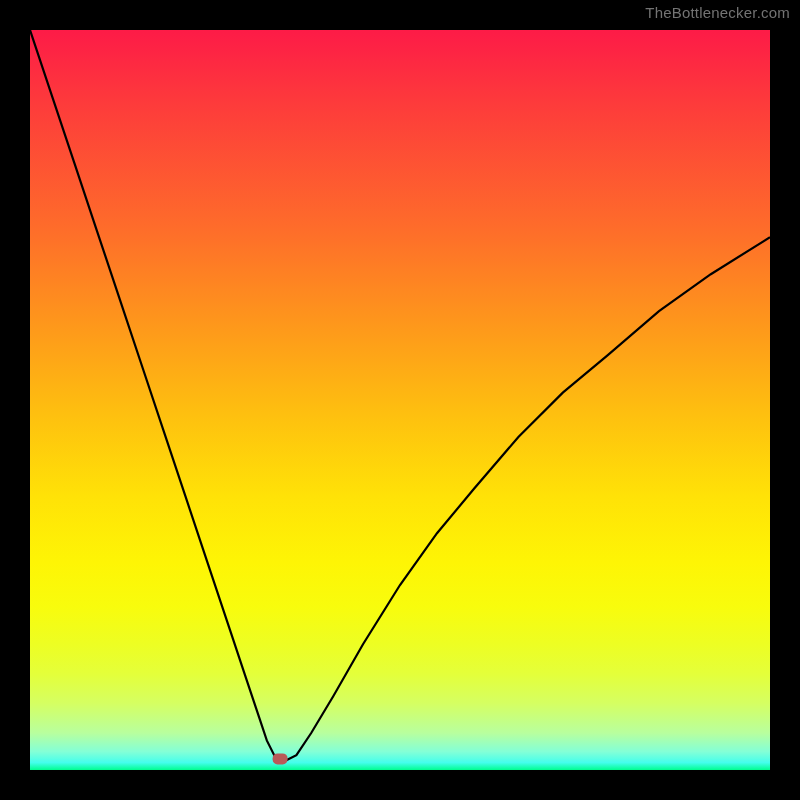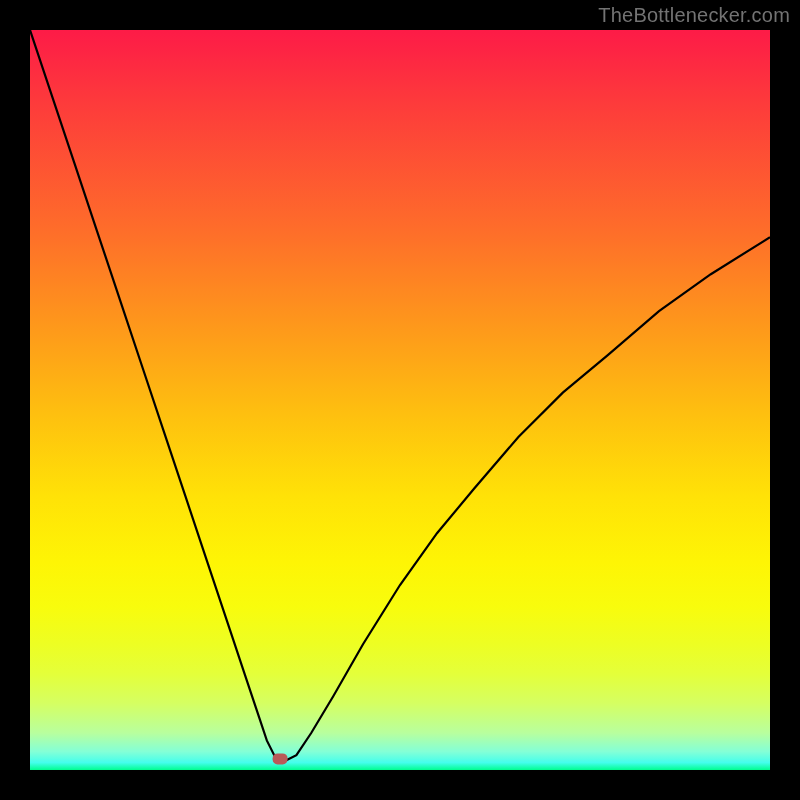--- a/index.html
+++ b/index.html
@@ -17,21 +17,21 @@
     top: 0;
     width: 800px;
     height: 800px;
     background: #000;
   }
   .watermark {
     position: absolute;
     top: 4px;
     right: 10px;
     color: #737373;
-    font-size: 20px;
+    font-size: 15px;
     font-weight: 400;
     letter-spacing: 0.2px;
     margin-left: 16px;
   }
   .plot-area {
     position: absolute;
     left: 30px;
     top: 30px;
     width: 740px;
     height: 740px;

